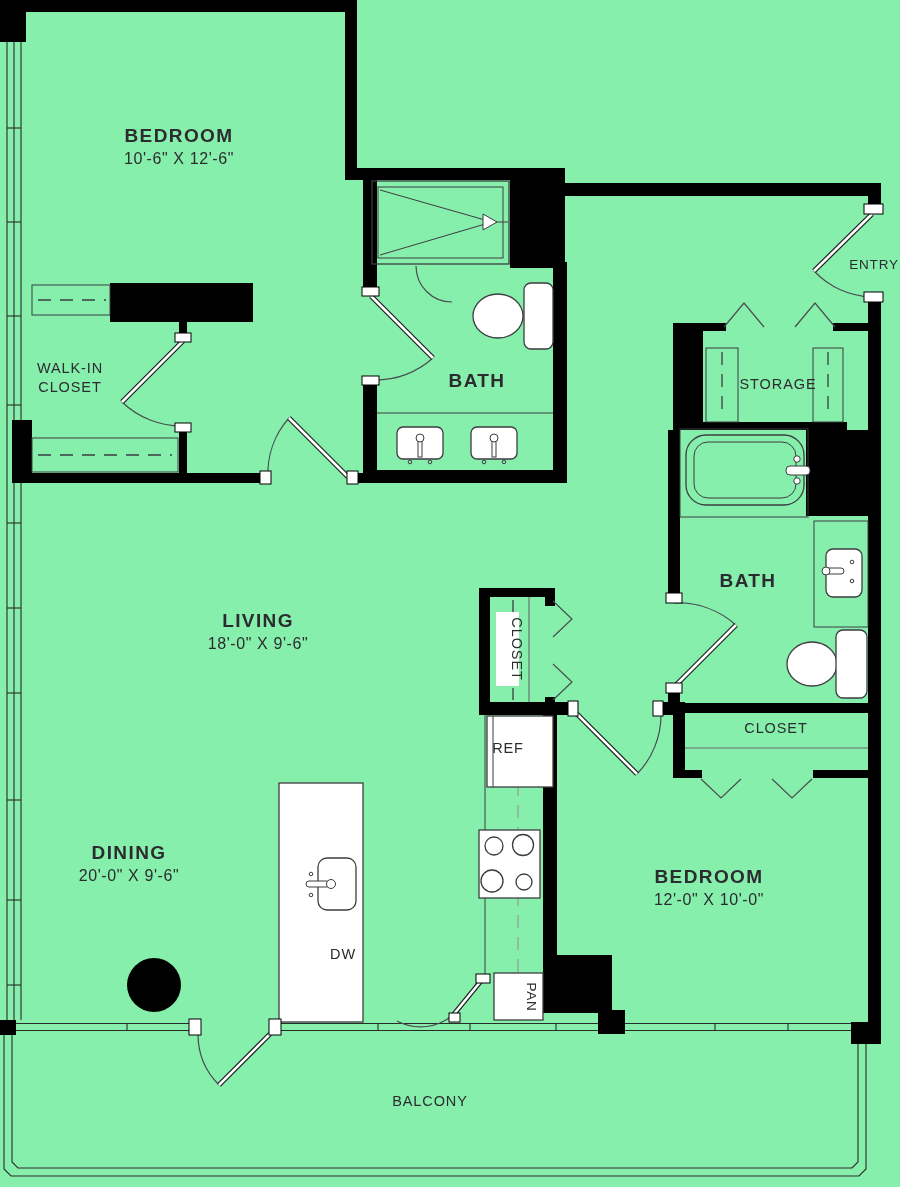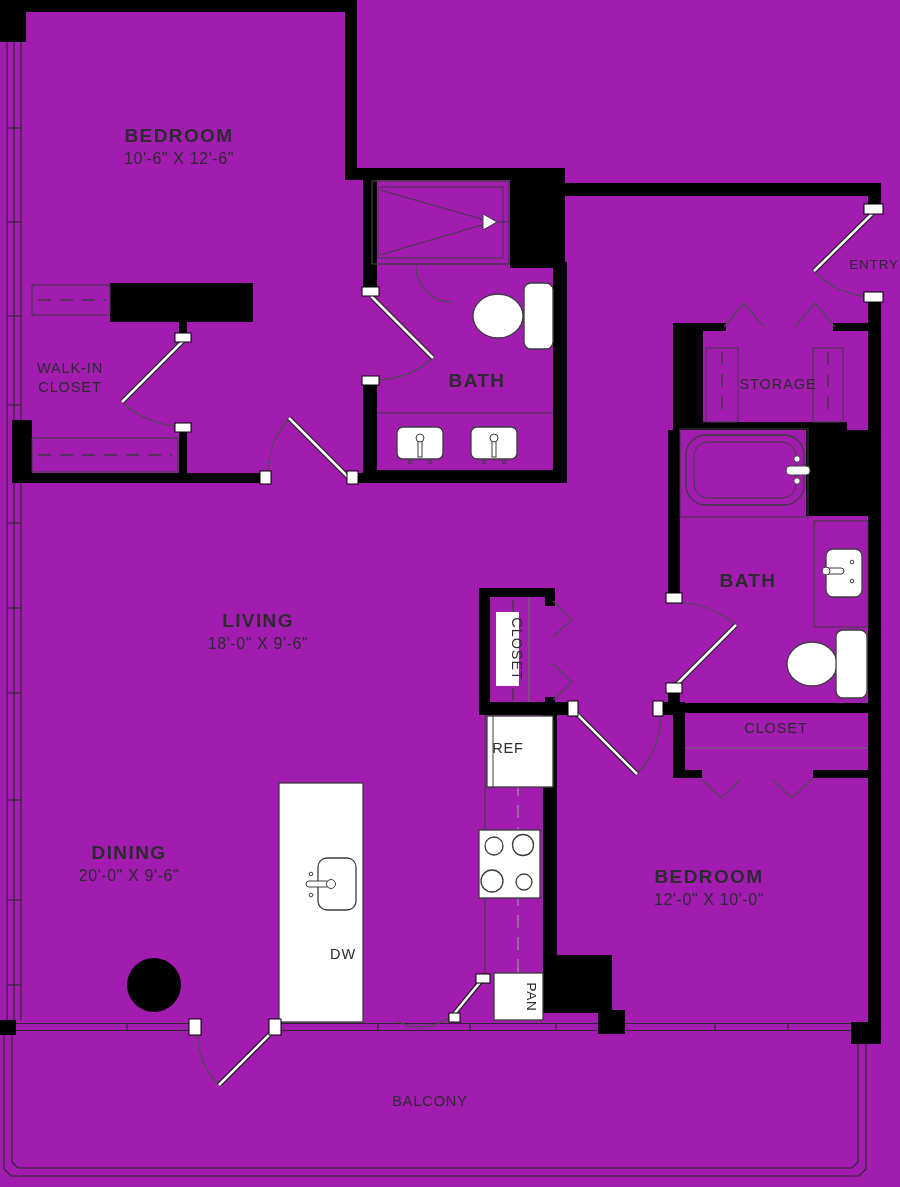--- a/index.html
+++ b/index.html
@@ -1,16 +1,16 @@
 <!DOCTYPE html>
 <html><head>
 <meta charset="utf-8">
 <style>
   html,body{margin:0;padding:0;background:#ffffff;}
-  .page{width:900px;height:1187px;position:relative;background:#a21caf;overflow:hidden;}
+  .page{width:900px;height:1187px;position:relative;background:#86efac;overflow:hidden;}
   svg{display:block;}
   text{font-family:"Liberation Sans","DejaVu Sans",sans-serif;fill:#2c2c30;}
   .room-name{font-size:19px;font-weight:600;letter-spacing:1.4px;}
   .room-dims{font-size:16px;font-weight:400;letter-spacing:0.6px;}
   .small-label{font-size:14.5px;font-weight:400;letter-spacing:0.9px;}
   .tiny-label{font-size:13.5px;font-weight:400;letter-spacing:0.8px;}
   .wall{fill:#000000;stroke:none;}
   .fx{fill:none;stroke:#3d3d40;stroke-width:1.3;}
   .fxw{fill:#ffffff;stroke:#3d3d40;stroke-width:1.3;}
   .thin{stroke-width:1;}

